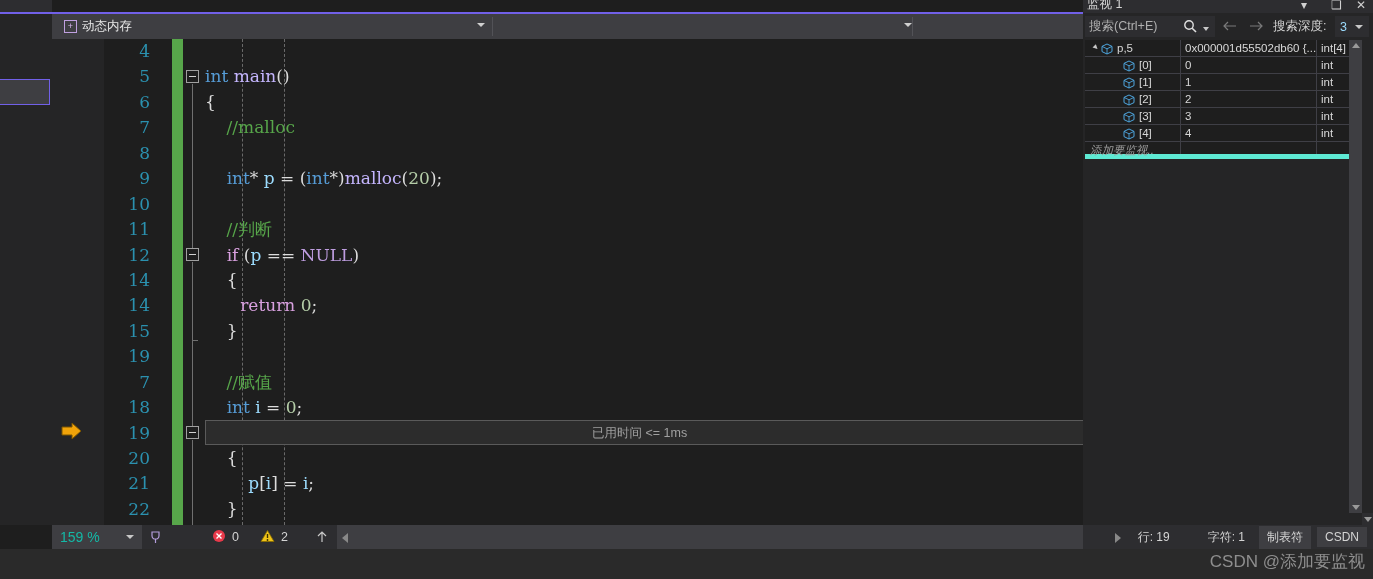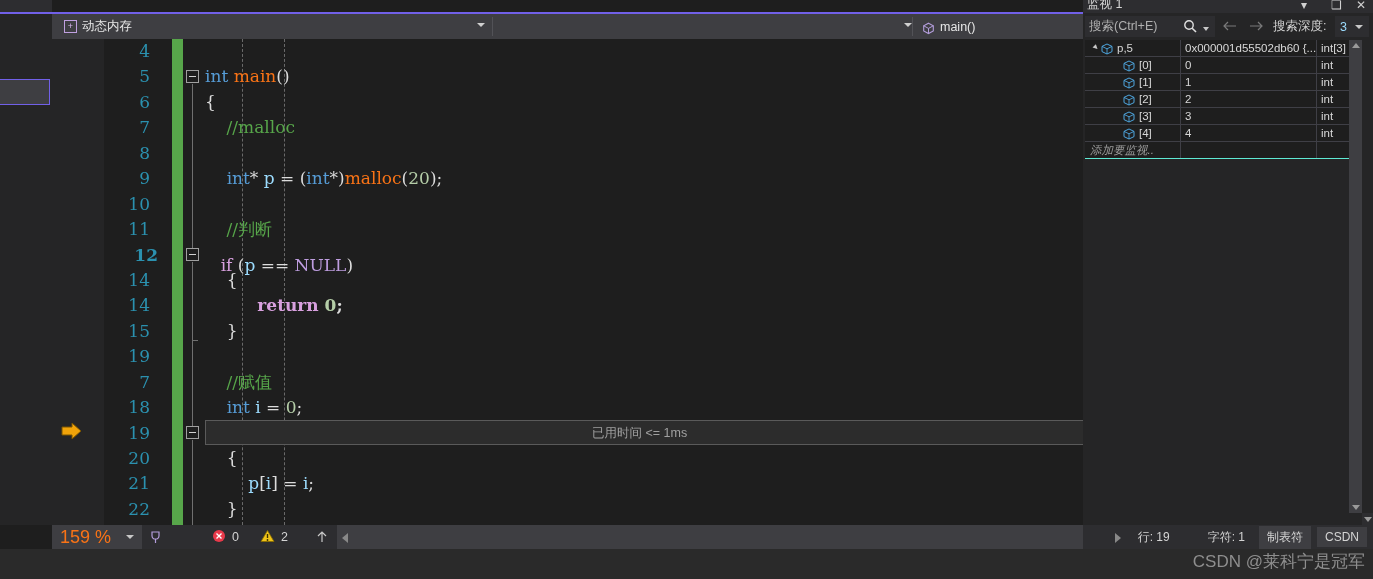--- a/index.html
+++ b/index.html
@@ -50,21 +50,21 @@
   .row{ position:relative; height:25.45px; line-height:25.45px; }
   .lnum{ position:absolute; right:6px; width:46px; text-align:right;
          color:#2b91af; font-family:"DejaVu Serif", serif; font-size:17px; }
   .code{ position:absolute; left:0; white-space:pre;
          font-family:"DejaVu Serif", serif; font-size:17px; color:#dcdcdc; }
 
   
   .kw   { color:#569cd6; }
   .ctl  { color:#d8a0df; }
   .ident{ color:#9cdcfe; }
-  .fn   { color:#f97316; }
+  .fn   { color:#c4b5fd; }
   .num  { color:#b5cea8; }
   .cmt  { color:#57a64a; }
   .punc { color:#dcdcdc; }
   .mac  { color:#be9ddf; }
 
   
   .foldbox{ position:absolute; left:3px; width:13px; height:13px;
             border:1px solid #a0a0a0; background:#1e1e1e; }
   .foldbox:after{ content:""; position:absolute; left:2px; top:5px; width:7px; height:1px; background:#d0d0d0; }
   .foldline{ position:absolute; left:9px; width:1px; background:#707070; }
@@ -77,21 +77,21 @@
             border-left:1px solid #5a5a5a; }
   .arrow-exec{ position:absolute; left:60px; top:421px; width:24px; height:20px; }
   .elapsed{ position:absolute; left:540px; top:382px; height:24px; line-height:24px;
             color:#a0a0a0; font-size:12.5px; font-family:"Liberation Sans", sans-serif; }
 
   
   .statusbar{ position:absolute; left:52px; top:525px; width:1101px; height:24px; background:#2d2d30;
               display:flex; align-items:center; color:#d4d4d4; font-size:12px; }
   .zoomwrap{ position:absolute; left:0; top:0; width:90px; height:24px; background:#3e3e42;
              display:flex; align-items:center; }
-  .zoomval{ margin-left:8px; color:#f97316; font-size:18px; }
+  .zoomval{ margin-left:8px; color:#14b8a6; font-size:14px; }
   .zoomcaret{ position:absolute; right:8px; top:10px; width:0;height:0;
               border-left:4px solid transparent;border-right:4px solid transparent;border-top:4px solid #c8c8c8;}
   .pin-icon{ position:absolute; left:96px; top:5px; }
   .err-pill{ position:absolute; left:160px; top:0; height:24px; display:flex; align-items:center; }
   .warn-pill{ position:absolute; left:208px; top:0; height:24px; display:flex; align-items:center; }
   .cnt{ margin-left:6px; color:#d4d4d4; font-size:12.5px;}
   .navarrow{ position:absolute; top:0; height:24px; display:flex; align-items:center;
              color:#c8c8c8; font-size:14px; }
   .hsb-left{ position:absolute; left:5px; top:8px; width:0;height:0;
              border-top:5px solid transparent;border-bottom:5px solid transparent;border-right:6px solid #888; }
@@ -118,21 +118,21 @@
   .whead{ display:flex; height:17px; background:#252526; border-bottom:1px solid #3f3f46; }
   .whead div{ color:#e8e8e8; font-size:12.5px; line-height:16px; }
   .wcol-name{ width:96px; padding-left:5px; border-right:1px solid #3f3f46; }
   .wcol-val { width:136px; padding-left:4px; border-right:1px solid #3f3f46; }
   .wcol-type{ width:42px; padding-left:4px; }
   .wrow{ display:flex; height:17px; border-bottom:1px solid #3f3f46; background:#1e1e1e; }
   .wrow div{ color:#d8d8d8; font-size:11.5px; line-height:16px; overflow:hidden; white-space:nowrap; }
   .wrow .wcol-name{ display:flex; align-items:center; }
   .expander{ display:inline-block; width:10px; margin-right:1px; color:#c8c8c8; font-size:8px; }
   .boxicon{ display:inline-block; width:12px; height:12px; margin-right:4px; position:relative; top:1px; }
-  .addwatch{ display:flex; height:17px; border-bottom:1px solid #5eead4; background:#1e1e1e; }
+  .addwatch{ display:flex; height:17px; border-bottom:5px solid #5eead4; background:#1e1e1e; }
   .addwatch .wcol-name{ color:#9a9a9a; font-style:italic; font-size:11.5px; line-height:16px; }
 
   .wvsb{ position:absolute; right:11px; top:40px; width:13px; height:473px; background:#3e3e42; }
   .wvsb-up{ position:absolute; left:3px; top:3px; width:0;height:0;
             border-left:4px solid transparent;border-right:4px solid transparent;border-bottom:5px solid #9a9a9a; }
   .wvsb-dn{ position:absolute; left:3px; bottom:3px; width:0;height:0;
             border-left:4px solid transparent;border-right:4px solid transparent;border-top:5px solid #9a9a9a; }
   .wvsb-corner{ position:absolute; right:0; bottom:0; width:11px; height:12px; background:#2d2d30; }
   .wvsb-corner:after{ content:""; position:absolute; left:2px; top:4px; width:0;height:0;
             border-left:4px solid transparent;border-right:4px solid transparent;border-top:5px solid #9a9a9a; }
@@ -165,29 +165,20 @@
     <div class="nav-cell nav-proj">
       <span class="nav-proj-icon">+</span>
       <span>动态内存</span>
     </div>
     <div class="nav-caret caret1"></div>
     <div class="nav-sep sep1"></div>
 
     <div class="nav-caret caret2"></div>
     <div class="nav-sep sep2"></div>
 
-    <div class="nav-cell nav-func">
-      <span class="cube-icon">
-        <svg width="13" height="13" viewBox="0 0 13 13">
-          <path d="M6.5 1.2 11.3 3.8v5.2L6.5 11.6 1.7 9V3.8z" fill="none" stroke="#b39ddb" stroke-width="1.1"></path>
-          <path d="M1.7 3.8 6.5 6.4l4.8-2.6M6.5 6.4v5.2" fill="none" stroke="#b39ddb" stroke-width="1"></path>
-        </svg>
-      </span>
-      <span>main()</span>
-    </div>
   </div>
 
   <div class="editor">
     <div class="gutter-indicator"></div>
     <div class="linenums"></div>
     <div class="changebar"></div>
     <div class="foldcol">
       <div class="foldbox" style="top:31px"></div>
       <div class="foldline" style="top:45px; height:164px"></div>
       <div class="foldbox" style="top:209px"></div>
@@ -229,30 +220,30 @@
         </div>
         <div class="row">
           <span class="lnum" style="left: 52px;">10</span>
           <span class="code" style="left: 153px;"></span>
         </div>
         <div class="row">
           <span class="lnum" style="left: 52px;">11</span>
           <span class="code" style="left: 153px;"><span class="cmt">    //判断</span></span>
         </div>
         <div class="row">
-          <span class="lnum" style="left: 60px; font-weight: bold;">12</span>
-          <span class="code" style="left: 147px; margin-top: 10px;">    <span class="ctl">if</span> <span class="punc">(</span><span class="ident">p</span> <span class="punc">=</span><span class="punc">=</span> <span class="mac">NULL</span><span class="punc">)</span></span>
+          <span class="lnum" style="left: 52px;">12</span>
+          <span class="code" style="left: 153px;">    <span class="ctl">if</span> <span class="punc">(</span><span class="ident">p</span> <span class="punc">=</span><span class="punc">=</span> <span class="mac">NULL</span><span class="punc">)</span></span>
         </div>
         <div class="row">
           <span class="lnum" style="left: 52px;">14</span>
           <span class="code" style="left: 153px;">    <span class="punc">{</span></span>
         </div>
         <div class="row">
           <span class="lnum" style="left: 52px;">14</span>
-          <span class="code" style="left: 158px; font-weight: bold;">        <span class="ctl">return</span> <span class="num">0</span><span class="punc">;</span></span>
+          <span class="code" style="left: 145px;">        <span class="ctl">return</span> <span class="num">0</span><span class="punc">;</span></span>
         </div>
         <div class="row">
           <span class="lnum" style="left: 52px;">15</span>
           <span class="code" style="left: 153px;">    <span class="punc">}</span></span>
         </div>
         <div class="row">
           <span class="lnum" style="left: 52px;">19</span>
           <span class="code" style="left: 153px;"></span>
         </div>
         <div class="row">
@@ -376,21 +367,21 @@
           <div class="wrow">
             <div class="wcol-name" style="padding-left: 5px;">
               <span class="expander" style="transform: rotate(135deg); display: inline-block; color: rgb(200, 200, 200);">▲</span>
               <span class="boxicon"><svg width="12" height="12" viewBox="0 0 12 12">
                   <path d="M6 1 L11 3.4 V8.6 L6 11 L1 8.6 V3.4 Z" fill="none" stroke="#4ea6df" stroke-width="1"></path>
                   <path d="M1 3.4 L6 5.8 L11 3.4 M6 5.8 V11" fill="none" stroke="#4ea6df" stroke-width="0.9"></path>
                 </svg></span>
               <span>p,5</span>
             </div>
             <div class="wcol-val">0x000001d55502db60 {...</div>
-            <div class="wcol-type">int[3]</div>
+            <div class="wcol-type">int[4]</div>
           </div>
           <div class="wrow">
             <div class="wcol-name" style="padding-left: 27px;">
               <span class="expander"></span>
               <span class="boxicon"><svg width="12" height="12" viewBox="0 0 12 12">
                   <path d="M6 1 L11 3.4 V8.6 L6 11 L1 8.6 V3.4 Z" fill="none" stroke="#4ea6df" stroke-width="1"></path>
                   <path d="M1 3.4 L6 5.8 L11 3.4 M6 5.8 V11" fill="none" stroke="#4ea6df" stroke-width="0.9"></path>
                 </svg></span>
               <span>[0]</span>
             </div>
@@ -462,14 +453,14 @@
 
   <div class="docstatus">
     <div class="ds-arrow"></div>
     <span class="ds-item">行: 19</span>
     <span class="ds-item">字符: 1</span>
     <span class="ds-cell">制表符</span>
     <span class="ds-cell">CSDN</span>
   </div>
 
   <div class="footer"></div>
-  <div class="watermark">CSDN @莱科宁是冠军</div>
+  <div class="watermark">CSDN @添加要监视</div>
 </div>
 
 </body></html>

